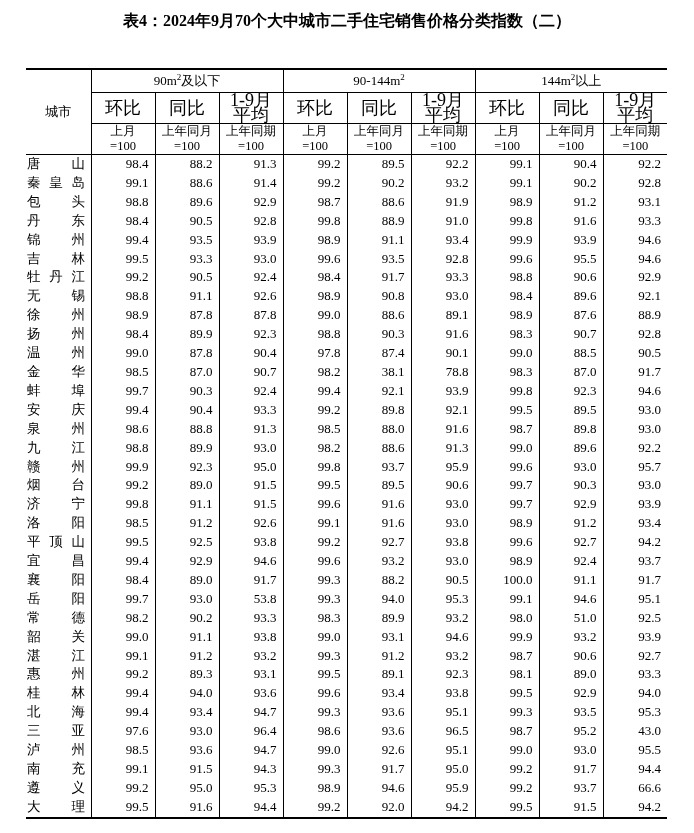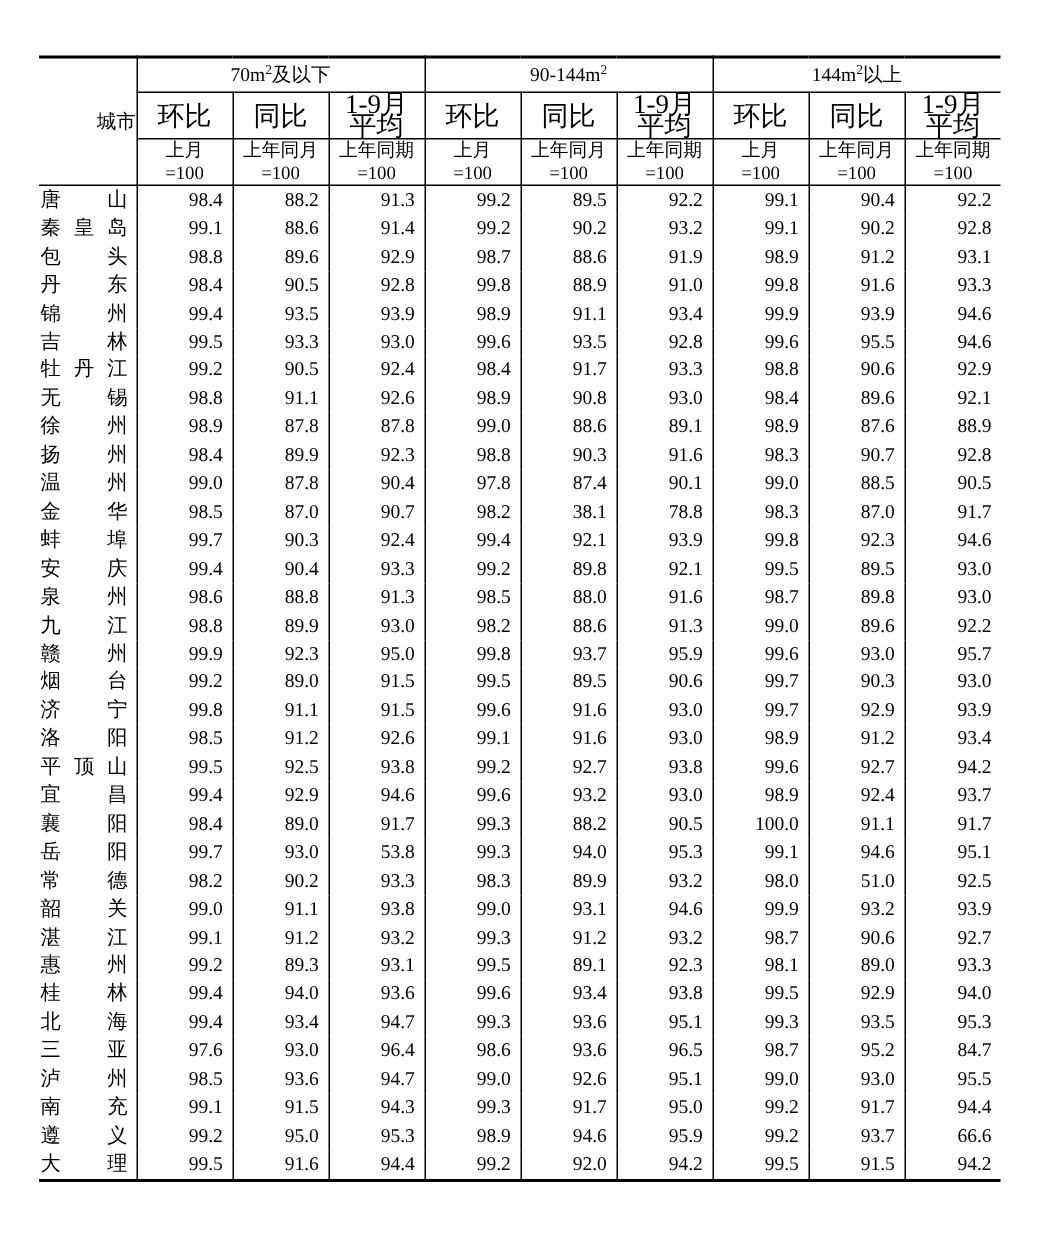--- a/index.html
+++ b/index.html
@@ -42,21 +42,21 @@
     font-weight: normal;
     padding: 0;
     text-align: center;
     vertical-align: middle;
     white-space: pre-line;
   }
   tr.grp-row th { height: 22px; font-size: 13px; }
   tr.grp-row th sup { font-size: 9px; }
   tr.metric-row th { height: 30px; font-size: 18px; line-height: 15px; }
   tr.base-row th { height: 30px; font-size: 12.5px; line-height: 15px; margin-top: 20px; }
-  th.city-h { font-size: 13.5px; text-align: right; }
+  th.city-h { font-size: 13.5px; }
   tbody td {
     border-top: 0;
     border-bottom: 0;
     border-left: 1px solid #000;
     border-right: 1px solid #000;
     height: 18.9px;
     padding: 0;
     font-size: 13px;
     line-height: 18.9px;
     vertical-align: middle;
@@ -70,38 +70,39 @@
     justify-content: space-between;
     width: 58px;
     margin-left: 1px;
     font-size: 13.5px;
   }
 </style>
 </head>
 <body>
 
 <div class="page">
+  <h1 class="title">表4：2024年9月70个大中城市二手住宅销售价格分类指数（二）</h1>
 
   <table class="idx">
     <colgroup>
       <col class="c-city">
       <col class="c-data">
         <col class="c-data">
         <col class="c-data">
       <col class="c-data">
         <col class="c-data">
         <col class="c-data">
       <col class="c-data">
         <col class="c-data">
         <col class="c-data">
     </colgroup>
     <thead>
       <tr class="grp-row">
         <th rowspan="3" class="city-h">城市</th>
-        <th colspan="3"><span>70m</span><sup>2</sup><span>及以下</span></th>
+        <th colspan="3"><span>90m</span><sup>2</sup><span>及以下</span></th>
         <th colspan="3"><span>90-144m</span><sup>2</sup><span></span></th>
         <th colspan="3"><span>144m</span><sup>2</sup><span>以上</span></th>
       </tr>
       <tr class="metric-row">
         <th>环比</th>
         <th>同比</th>
         <th>1-9月
 平均</th>
         <th>环比</th>
         <th>同比</th>
@@ -655,21 +656,21 @@
             </span>
           </td>
           <td class="val">97.6</td>
           <td class="val">93.0</td>
           <td class="val">96.4</td>
           <td class="val">98.6</td>
           <td class="val">93.6</td>
           <td class="val">96.5</td>
           <td class="val">98.7</td>
           <td class="val">95.2</td>
-          <td class="val">84.7</td>
+          <td class="val">43.0</td>
         </tr>
         <tr>
           <td class="city">
             <span class="cname">
               <span>泸</span>
               <span>州</span>
             </span>
           </td>
           <td class="val">98.5</td>
           <td class="val">93.6</td>

